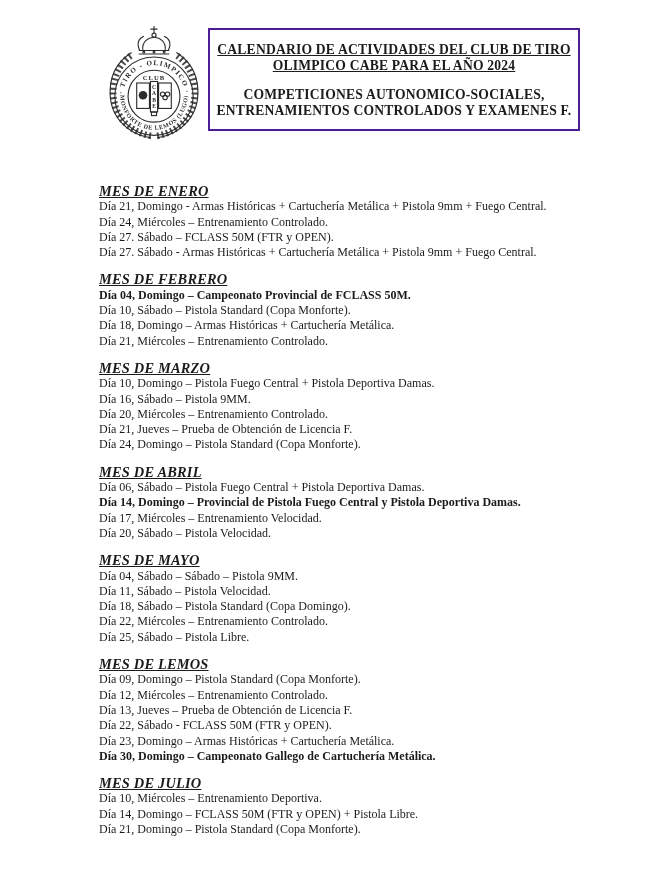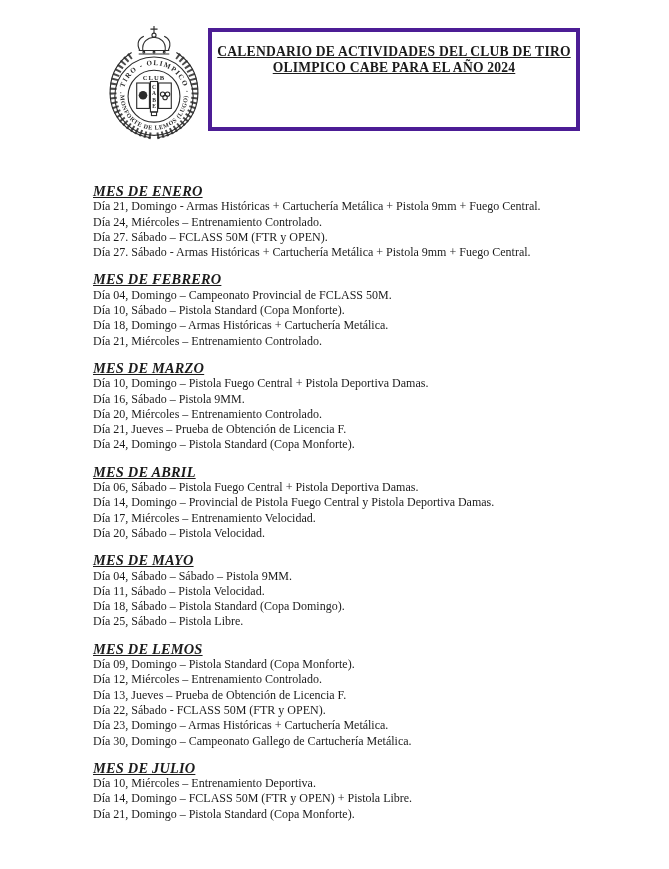--- a/index.html
+++ b/index.html
@@ -13,60 +13,60 @@
     margin:0 auto;
   }
   
   .logo-wrap {
     position:absolute; left:98px; top:24px;
     width:112px; height:118px;
   }
   .title-box {
     position:absolute; left:208px; top:28px;
     width:372px; height:103px;
-    border:4px solid #4c1d95;
+    border:2px solid #4c1d95;
     box-sizing:border-box;
     text-align:center;
     padding-top:12px;
   }
   .title-line {
     font-weight:bold;
     font-size:13.6px;
     line-height:16px;
     text-decoration:underline;
     letter-spacing:0.2px;
   }
   .subtitle-block { margin-top:13px; }
   .subtitle-line {
     font-weight:bold;
     font-size:13.6px;
     line-height:16px;
     letter-spacing:0.2px;
   }
   
   .content {
-    position:absolute; left:93px; top:184px;
+    position:absolute; left:99px; top:184px;
     width:510px;
   }
   .month { margin:0 0 12px 0; }
   .month-title {
     margin:0;
     font-size:14.4px;
     font-weight:bold;
     font-style:italic;
     text-decoration:underline;
     line-height:15.3px;
     letter-spacing:0.2px;
   }
   .entry {
     font-size:12px;
     line-height:15.3px;
     white-space:nowrap;
   }
-  .entry.bold { font-weight:normal; }
+  .entry.bold { font-weight:bold; }
   
   .logo-stroke { stroke:#2c2c2c; fill:none; stroke-width:1.1; }
   .leafy { stroke:#2c2c2c; fill:none; stroke-width:6.5; stroke-dasharray:2 2.6; opacity:0.85; }
   .ringtext { font-family:"Liberation Serif", serif; font-weight:bold; fill:#2c2c2c; }
 </style>
 </head>
 <body>
 
 <div class="page">
 
@@ -126,20 +126,24 @@
           <text x="55" y="70" text-anchor="middle" font-size="5.5" class="ringtext">A</text>
           <text x="55" y="76.5" text-anchor="middle" font-size="5.5" class="ringtext">B</text>
           <text x="55" y="83" text-anchor="middle" font-size="5.5" class="ringtext">E</text>
         </g>
     </svg>
   </div>
 
   <div class="title-box">
     <div class="title-line">CALENDARIO DE ACTIVIDADES DEL CLUB DE TIRO</div>
     <div class="title-line">OLIMPICO CABE PARA EL AÑO 2024</div>
+    <div class="subtitle-block">
+      <div class="subtitle-line">COMPETICIONES AUTONOMICO-SOCIALES,</div>
+      <div class="subtitle-line">ENTRENAMIENTOS CONTROLADOS Y EXAMENES F.</div>
+    </div>
   </div>
 
   <div class="content">
   <section class="month">
     <h2 class="month-title">MES DE ENERO</h2>
   <div class="entry">Día 21, Domingo - Armas Históricas + Cartuchería Metálica + Pistola 9mm + Fuego Central.</div>
         <div class="entry">Día 24, Miércoles – Entrenamiento Controlado.</div>
         <div class="entry">Día 27. Sábado – FCLASS 50M (FTR y OPEN).</div>
         <div class="entry">Día 27. Sábado - Armas Históricas + Cartuchería Metálica + Pistola 9mm + Fuego Central.</div>
       </section>
@@ -167,20 +171,21 @@
         <div class="entry bold">Día 14, Domingo – Provincial de Pistola Fuego Central y Pistola Deportiva Damas.</div>
         <div class="entry">Día 17, Miércoles – Entrenamiento Velocidad.</div>
         <div class="entry">Día 20, Sábado – Pistola Velocidad.</div>
       </section>
 
   <section class="month">
     <h2 class="month-title">MES DE MAYO</h2>
   <div class="entry">Día 04, Sábado – Sábado – Pistola 9MM.</div>
         <div class="entry">Día 11, Sábado – Pistola Velocidad.</div>
         <div class="entry">Día 18, Sábado – Pistola Standard (Copa Domingo).</div>
+        <div class="entry">Día 22, Miércoles – Entrenamiento Controlado.</div>
         <div class="entry">Día 25, Sábado – Pistola Libre.</div>
       </section>
 
   <section class="month">
     <h2 class="month-title">MES DE LEMOS</h2>
   <div class="entry">Día 09, Domingo – Pistola Standard (Copa Monforte).</div>
         <div class="entry">Día 12, Miércoles – Entrenamiento Controlado.</div>
         <div class="entry">Día 13, Jueves – Prueba de Obtención de Licencia F.</div>
         <div class="entry">Día 22, Sábado - FCLASS 50M (FTR y OPEN).</div>
         <div class="entry">Día 23, Domingo – Armas Históricas + Cartuchería Metálica.</div>

